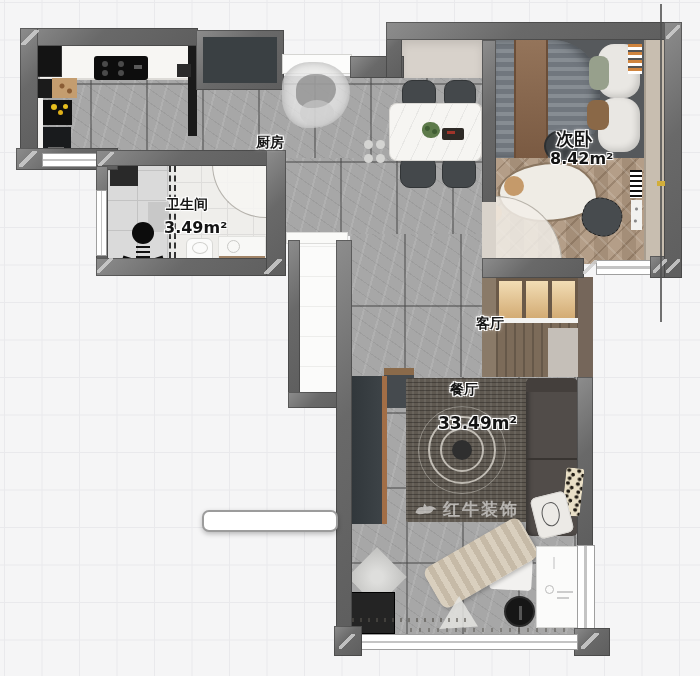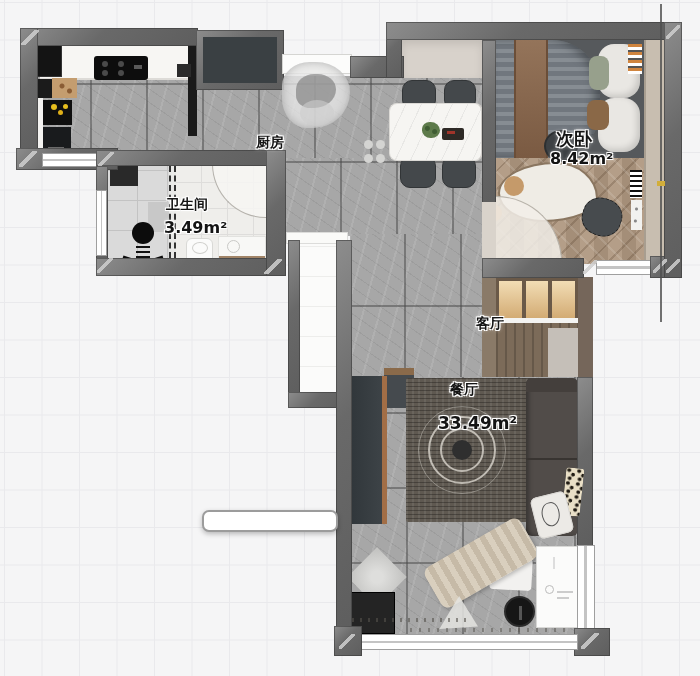--- a/index.html
+++ b/index.html
@@ -249,14 +249,22 @@
 
   <div class="lbl" style="left:256px;top:134px;font-size:14px">厨房</div>
   <div class="lbl" style="left:166px;top:196px;font-size:14px">卫生间</div>
   <div class="lbl" style="left:164px;top:218px;font-size:16px">3.49m²</div>
   <div class="lbl" style="left:556px;top:127px;font-size:18px">次卧</div>
   <div class="lbl" style="left:550px;top:149px;font-size:16px">8.42m²</div>
   <div class="lbl" style="left:476px;top:315px;font-size:14px">客厅</div>
   <div class="lbl" style="left:450px;top:381px;font-size:14px">餐厅</div>
   <div class="lbl" style="left:438px;top:413px;font-size:17px">33.49m²</div>
 
+  <div class="a wm" style="left:414px;top:498px">
+    <span>
+      <svg viewBox="0 0 32 20" width="24" height="16">
+          <path d="M2 16 C4 10 8 8 12 9 L14 4 L17 8 C22 6 27 8 30 12 L26 12 C24 16 20 18 15 17 C10 19 5 19 2 16 Z" fill="rgba(255,255,255,.55)"></path>
+        </svg>
+    </span>
+    <span>红牛装饰</span>
+  </div>
 
 </div>
 
 </body></html>

